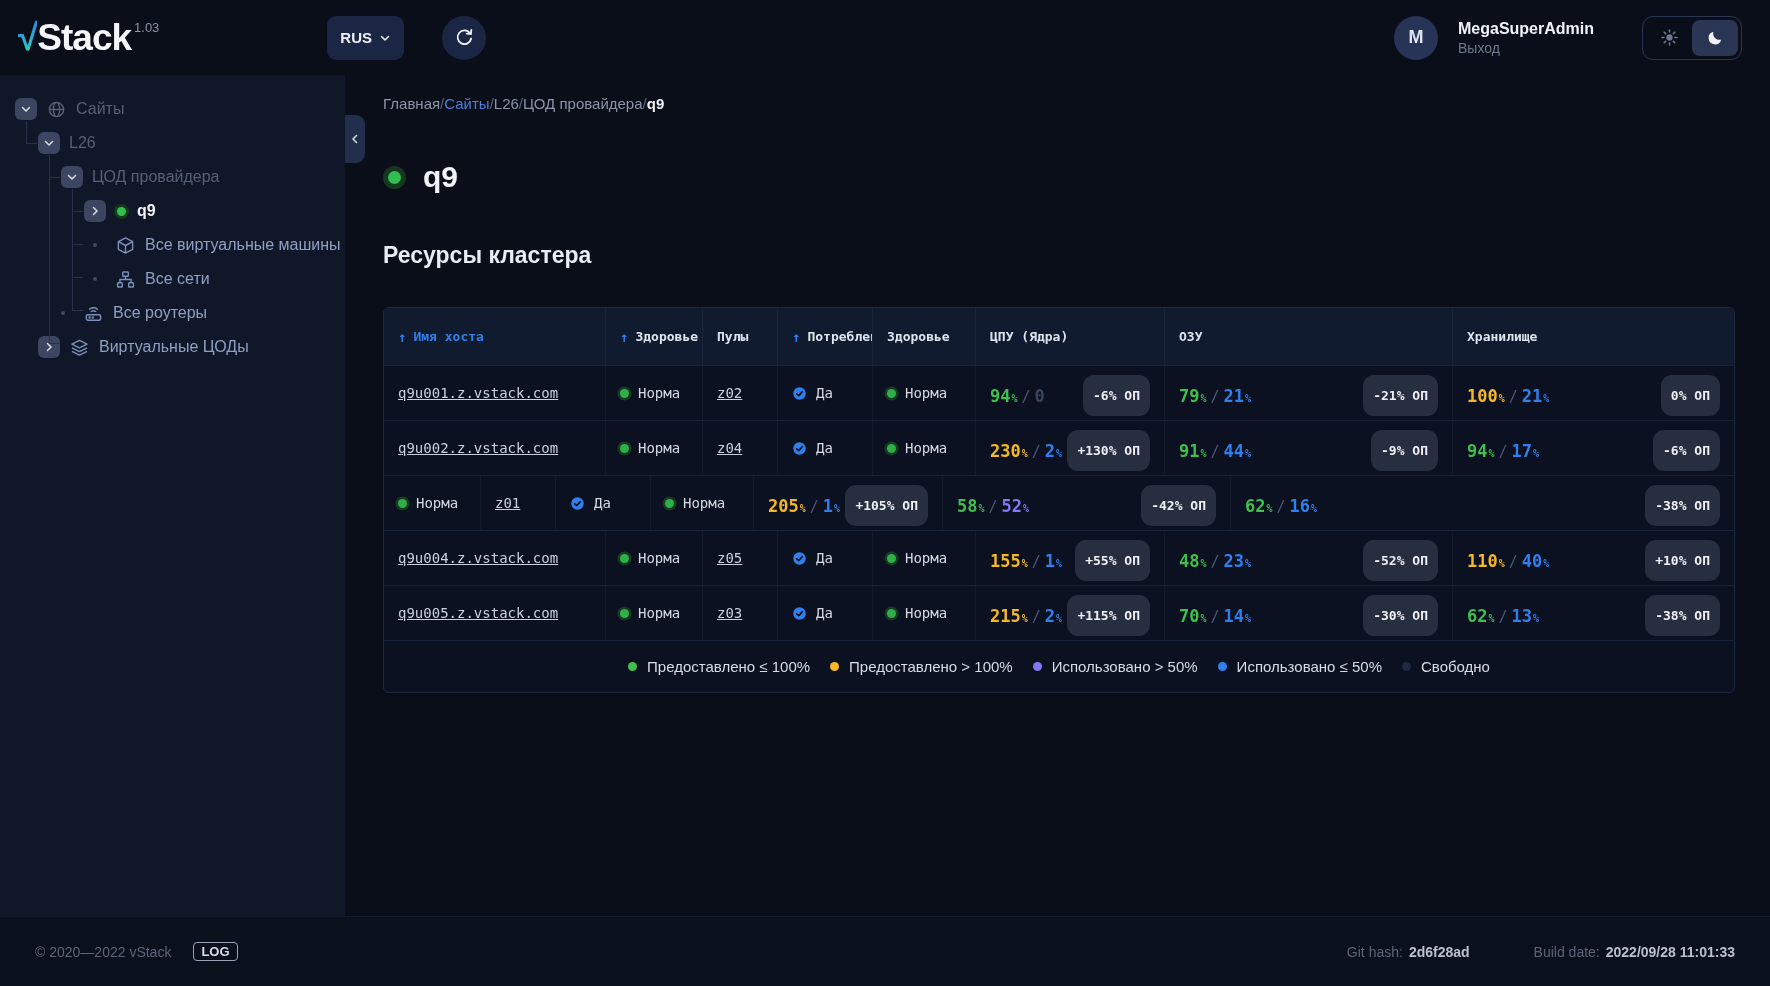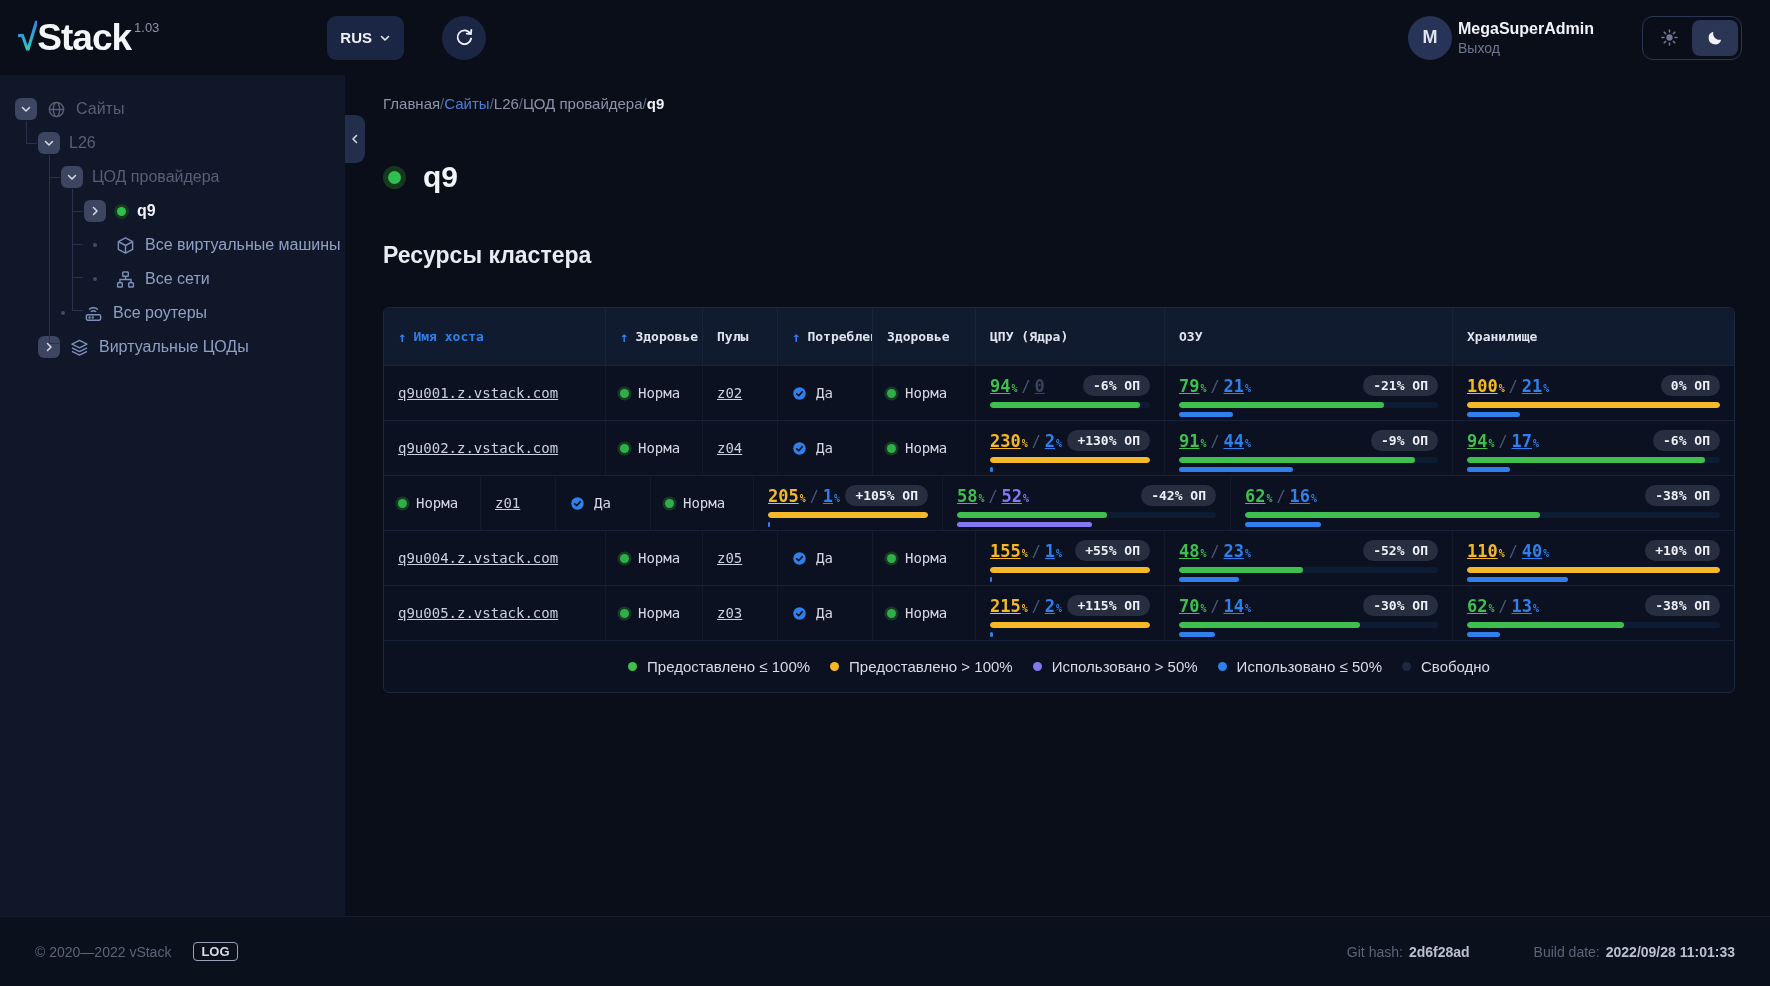--- a/index.html
+++ b/index.html
@@ -17,21 +17,21 @@
   }
   .logo-ver { font-size:13px; color:#8b93a7; margin:8px 0 0 3px; }
   .lang-btn { margin-left:168px; height:44px; min-width:72px; background:#1b2544; border:none; border-radius:9px;
       color:#eef1f7; font-family:"Liberation Sans",sans-serif; font-size:15px; font-weight:bold;
       display:flex; align-items:center; gap:7px; padding:0 13px; cursor:pointer; }
   .icon-btn { margin-left:38px; width:44px; height:44px; border-radius:50%; background:#1b2544; border:none;
       display:flex; align-items:center; justify-content:center; cursor:pointer; }
   .top-right { margin-left:auto; display:flex; align-items:center; }
   .avatar { width:44px; height:44px; border-radius:50%; background:#273457; color:#dfe4ee; font-size:18px; font-weight:bold;
       display:flex; align-items:center; justify-content:center; }
-  .user-block { margin-left:6px; margin-right:48px; }
+  .user-block { margin-left:20px; margin-right:48px; }
   .user-name { font-size:16px; font-weight:bold; color:#f1f3f8; }
   .user-logout { font-size:14px; color:#6f7890; margin-top:2px; cursor:pointer; }
   .theme-toggle { border:1px solid #2a3552; border-radius:11px; padding:3px; display:flex; align-items:center; }
   .theme-seg { width:46px; height:36px; border:none; background:transparent; border-radius:8px; display:flex; align-items:center; justify-content:center; cursor:pointer; }
   .theme-seg.active { background:#2b3655; }
 
   
   .middle { flex:1; display:flex; min-height:0; }
   .sidebar { width:345px; flex:none; background:#0f1728; position:relative; padding-top:17px; }
   .tree-item { height:34px; display:flex; align-items:center; gap:9px; font-size:16px; cursor:pointer; position:relative; }
@@ -75,25 +75,25 @@
   .c6 { width:288px; flex:none; } .c7 { flex:1; border-right:none; }
   .brow { height:55px; }
   .td { font-size:14px; color:#d4d9e4; gap:9px; white-space:nowrap; }
   .cell-link { color:#c9d0de; text-decoration:underline; cursor:pointer; }
   .hdot { width:9px; height:9px; border-radius:50%; background:#2fae49; box-shadow:0 0 0 2.5px #173a22; flex:none; }
   .chk { width:15px; height:15px; flex:none; display:flex; }
 
   .td.res { display:block; padding:9px 14px 0; }
   .res-line { display:flex; align-items:center; }
   .vals { display:flex; align-items:baseline; }
-  .vnum { font-size:17px; font-weight:bold;text-decoration:underline; }
+  .vnum { font-size:17px; font-weight:bold; }
   .vpct { font-size:10px; font-weight:bold; margin-left:1px; }
   .vslash { color:#4d5878; font-size:15px; margin:0 4px; }
   .g { color:#3fbf4e; } .y { color:#f5b928; } .b { color:#2f80ed; } .p { color:#8478f2; } .dimv { color:#39445f; }
-  .badge { margin-left:auto; background:#272e40; color:#eef0f5; font-size:13px; font-weight:bold; border-radius:11px; padding:3px 10px; }
+  .badge { margin-left:auto; background:#272e40; color:#eef0f5; font-size:13px; font-weight:bold; border-radius:11px; padding:13px 10px; }
   .btrack { margin-top:6px; height:6px; border-radius:3px; background:#0e1c33; overflow:hidden; }
   .bfill { height:100%; border-radius:3px; }
   .bused { margin-top:4px; height:5px; border-radius:2.5px; }
   .bg-g { background:#3fbf4e; } .bg-y { background:#f5b928; } .bg-b { background:#2f80ed; } .bg-p { background:#8478f2; }
 
   .legend { height:51px; display:flex; align-items:center; justify-content:center; gap:20px; font-family:"Liberation Sans",sans-serif; }
   .lg-item { display:flex; align-items:center; gap:10px; font-size:15px; color:#d8dce5; }
   .lg-dot { width:9px; height:9px; border-radius:50%; flex:none; }
 
   

